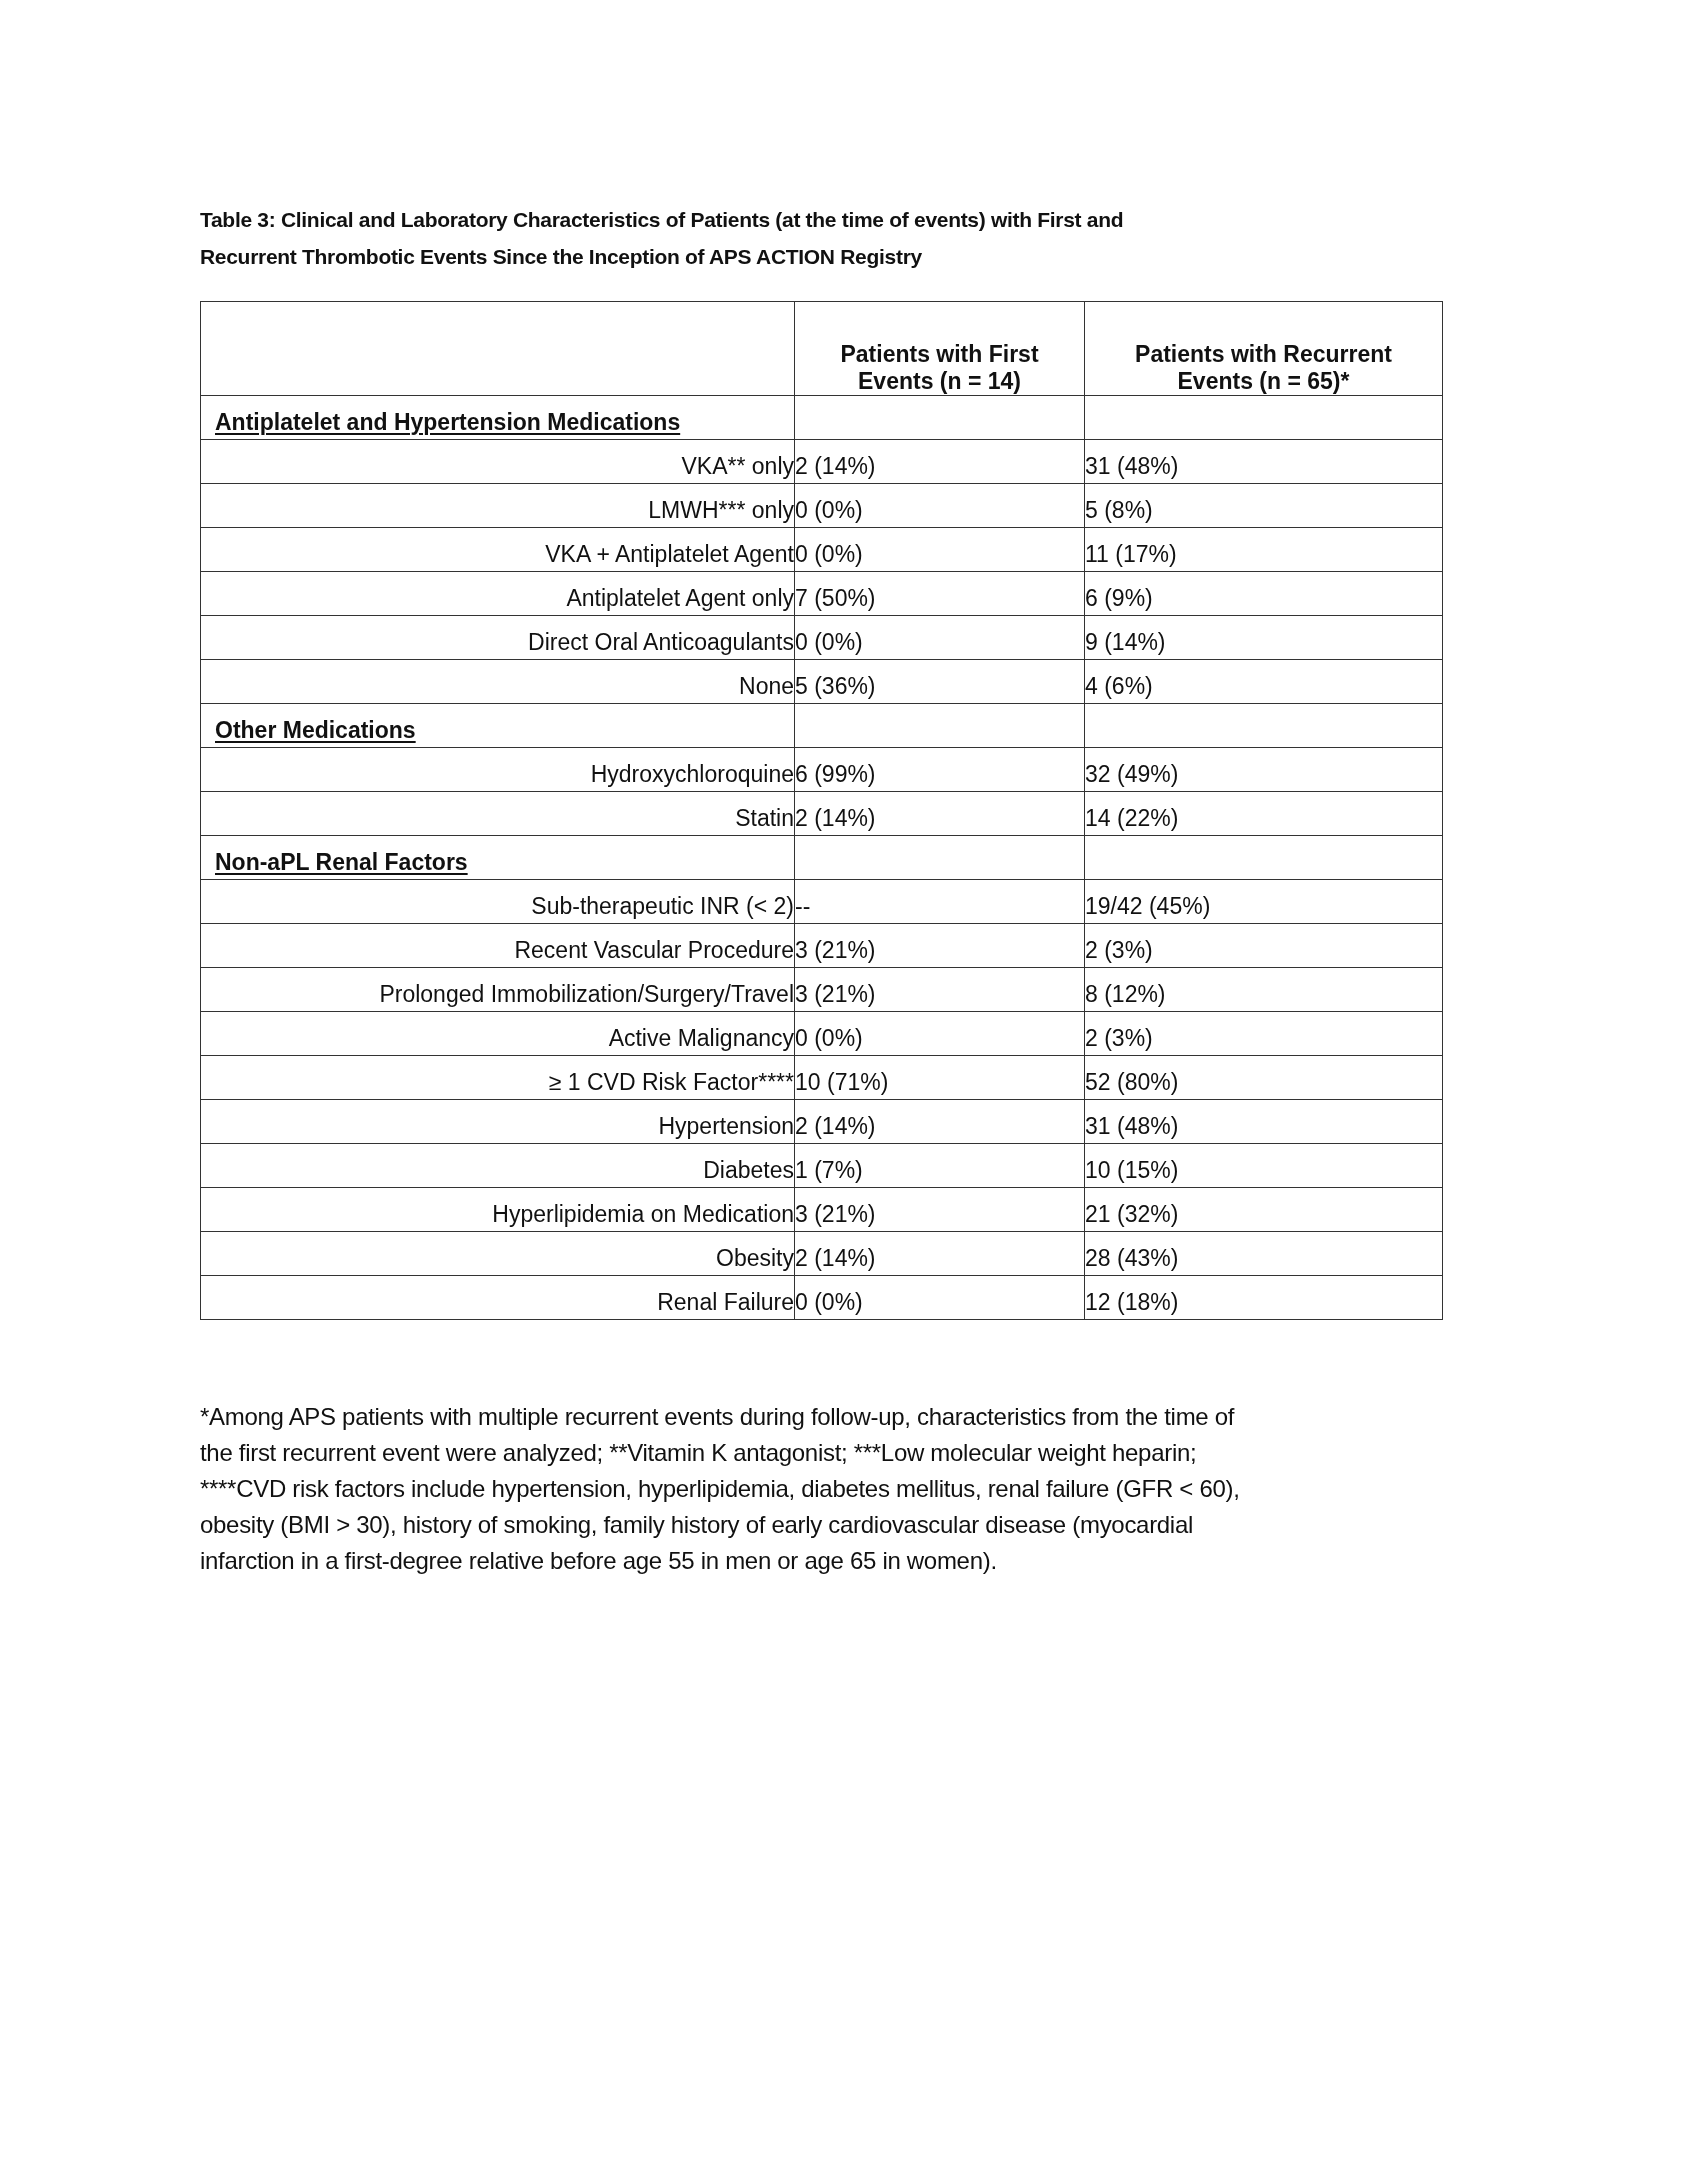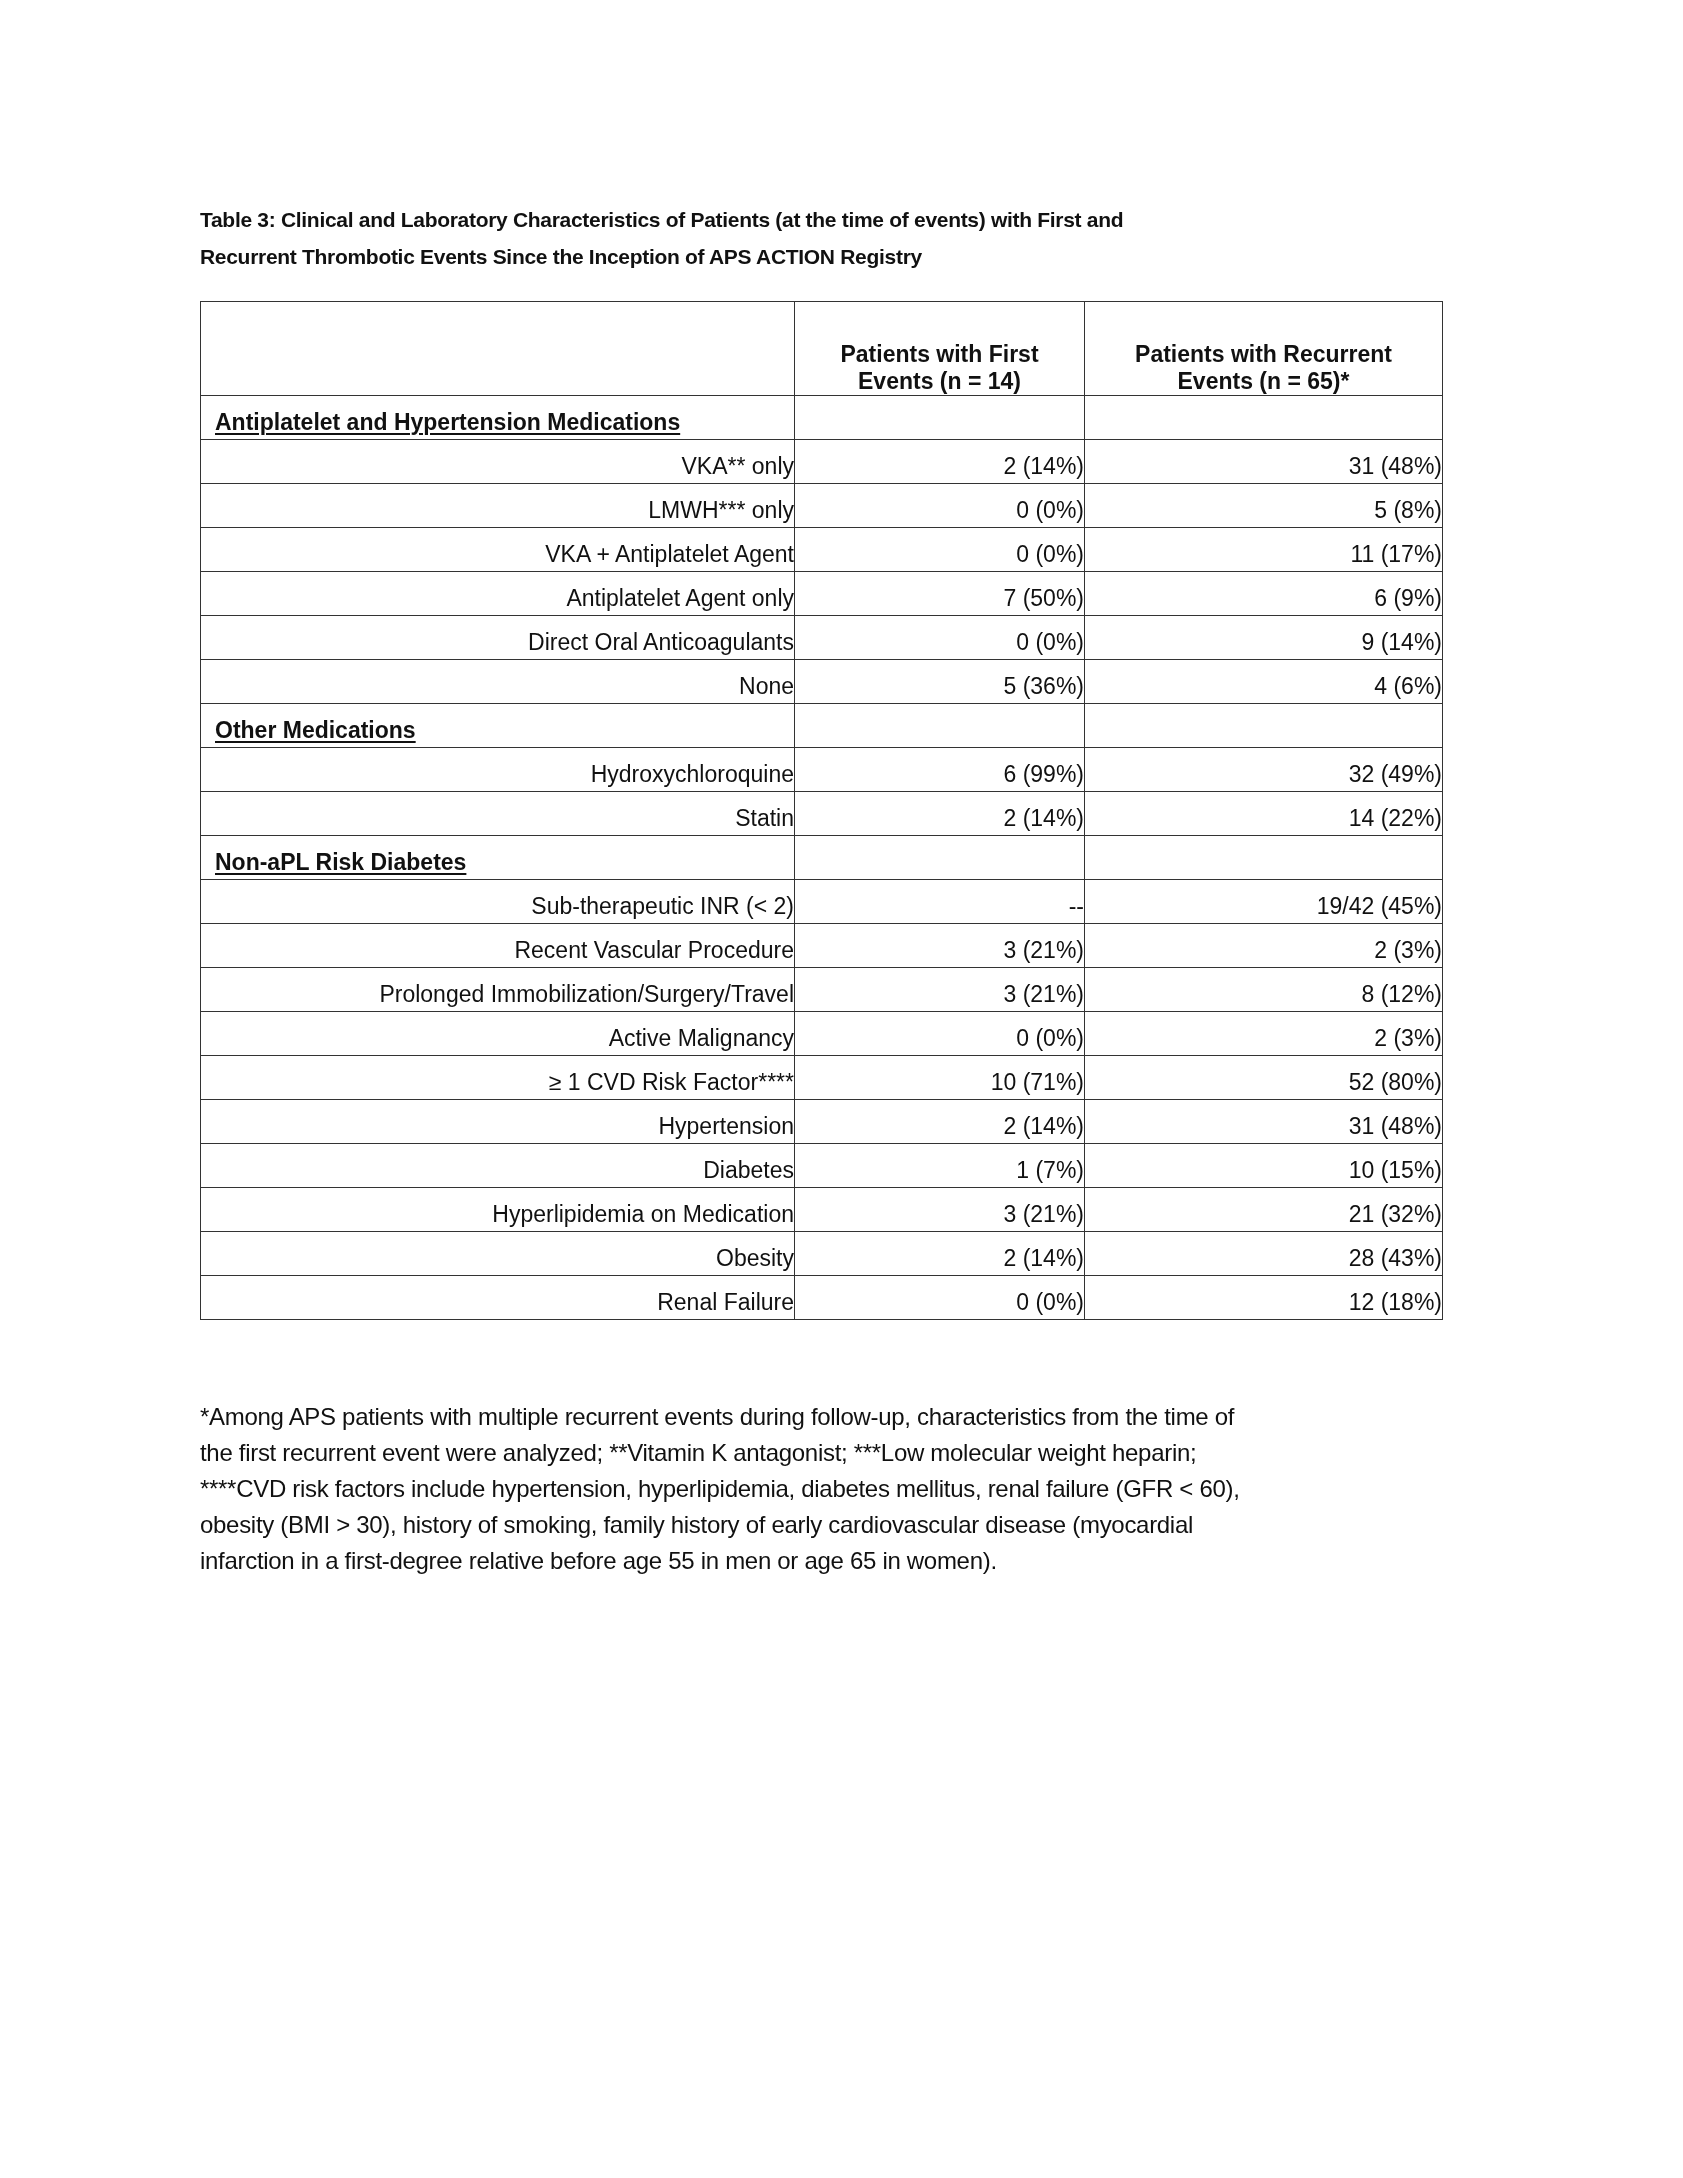--- a/index.html
+++ b/index.html
@@ -12,21 +12,21 @@
             table-layout: fixed; width: 1242px; padding-left: 27px; }
   table.t td, table.t th { border: 1.6px solid #333333; padding: 0; font-size: 23px;
             height: 44px; box-sizing: border-box; vertical-align: bottom; line-height: 27px; padding-bottom: 3px; }
   table.t col.c1 { width: 594px; }
   table.t col.c2 { width: 290px; }
   table.t col.c3 { width: 358px; }
   th.hdr { font-weight: bold; text-align: center; height: 94px !important; vertical-align: middle;
            line-height: 37px; font-size: 23px; padding-bottom: 0 !important; }
   th.blank { height: 94px !important; }
   td.lbl { padding-left: 14px !important; white-space: nowrap; text-align: right; }
-  td.val { text-align: right; white-space: nowrap; }
+  td.val { text-align: left; white-space: nowrap; }
   td.sec { font-weight: bold; text-decoration: underline; text-decoration-thickness: 2px;
            text-underline-offset: 3px; padding-left: 14px !important; white-space: nowrap; }
   .foot { position: absolute; left: 200px; top: 1399px; width: 1287px; font-size: 24px;
           line-height: 36px; letter-spacing: -0.3px; }
   .foot div { white-space: nowrap; }
 </style>
 </head>
 <body>
 
 <div class="title">
@@ -98,21 +98,21 @@
         <td class="lbl">Hydroxychloroquine</td>
         <td class="val">6 (99%)</td>
         <td class="val">32 (49%)</td>
       </tr>
       <tr>
         <td class="lbl">Statin</td>
         <td class="val">2 (14%)</td>
         <td class="val">14 (22%)</td>
       </tr>
       <tr>
-        <td class="sec">Non-aPL Risk Diabetes</td>
+        <td class="sec">Non-aPL Renal Factors</td>
         <td></td>
         <td></td>
       </tr>
       <tr>
         <td class="lbl">Sub-therapeutic INR (&lt; 2)</td>
         <td class="val">--</td>
         <td class="val">19/42 (45%)</td>
       </tr>
       <tr>
         <td class="lbl">Recent Vascular Procedure</td>

